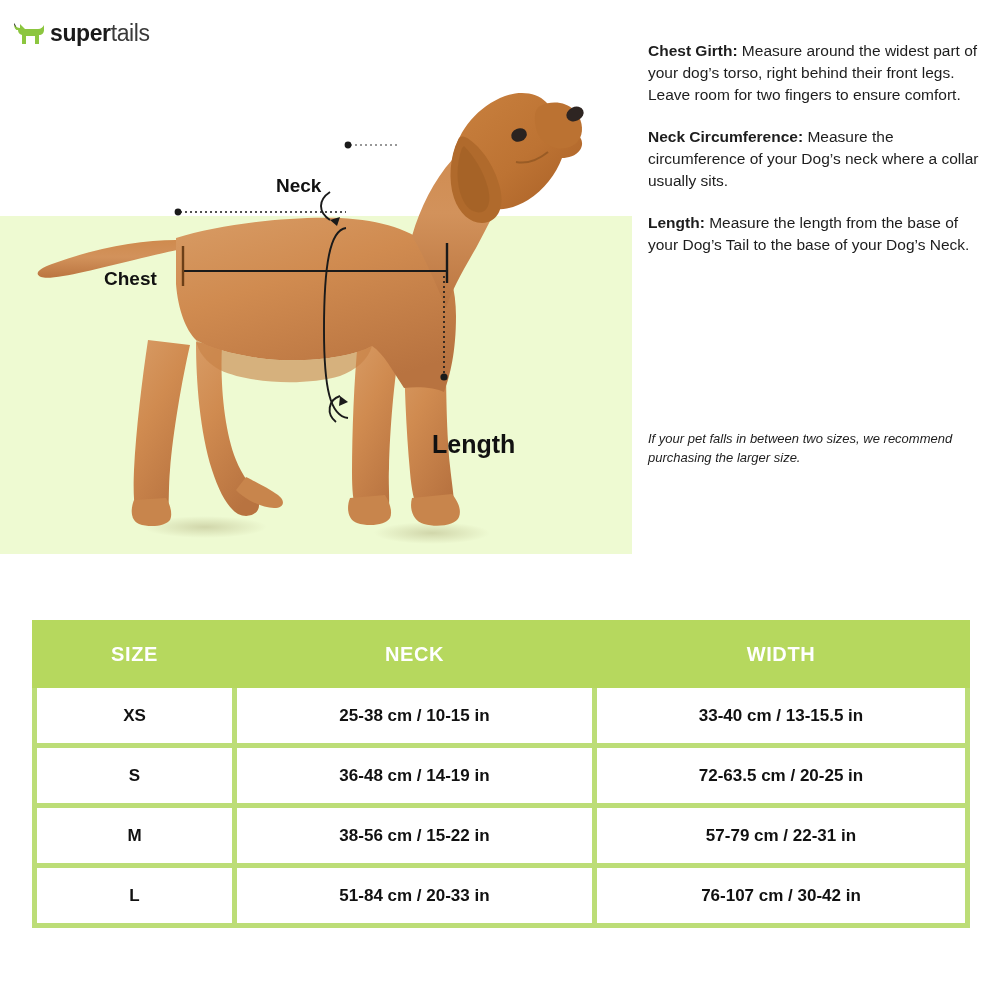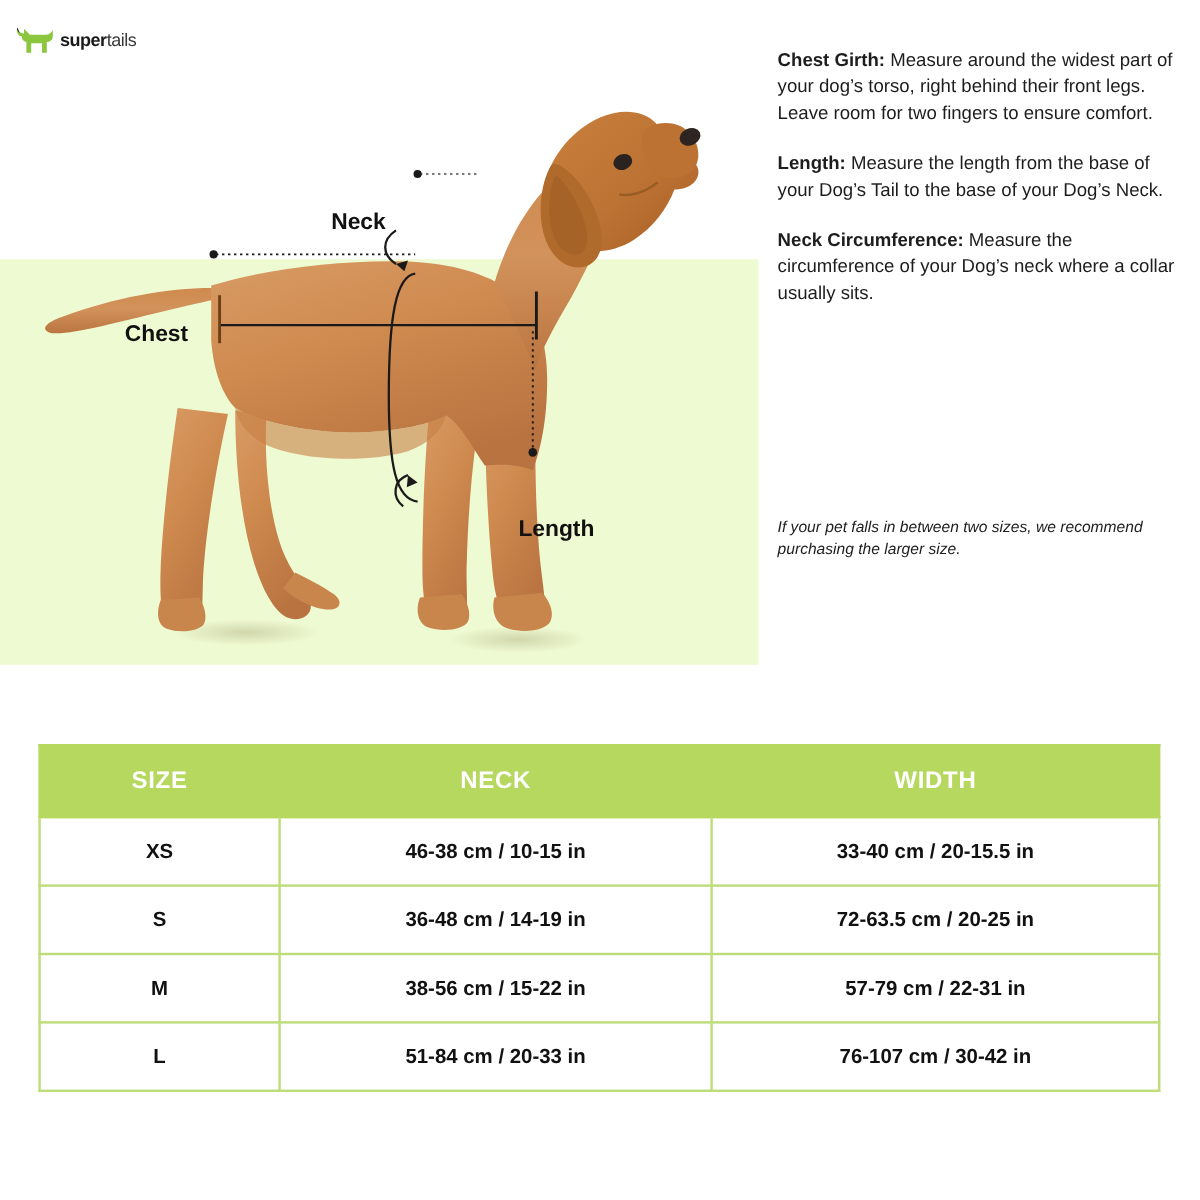--- a/index.html
+++ b/index.html
@@ -9,42 +9,42 @@
     font-family:"Liberation Sans", sans-serif;
     color:#1a1a1a;
     position:relative;
     overflow:hidden;
   }
   .page{position:absolute;inset:0;}
 
   
   .logo{position:absolute;left:12px;top:18px;display:flex;align-items:center;gap:4px;}
   .logo-mark{width:34px;height:30px;display:block;}
-  .logo-text{font-size:15px;letter-spacing:-0.4px;line-height:1;}
+  .logo-text{font-size:23px;letter-spacing:-0.4px;line-height:1;}
   .logo-text .bold{font-weight:bold;color:#1a1a1a;}
   .logo-text .light{font-weight:normal;color:#3a3a3a;}
 
   
   .green-panel{
     position:absolute;left:0;top:216px;width:632px;height:338px;
     background:#eefad2;
   }
 
   
   .dog-area{position:absolute;left:0;top:40px;width:636px;height:520px;}
   .dog-svg{position:absolute;left:0;top:0;width:636px;height:520px;}
 
   
   .diag-label{
     position:absolute;font-weight:bold;color:#111;
     font-size:19px;line-height:1;white-space:nowrap;
   }
   .lbl-neck{left:276px;top:136px;}
   .lbl-chest{left:104px;top:197px;margin-top:32px;}
-  .lbl-length{left:432px;top:392px;font-size:19px;}
+  .lbl-length{left:432px;top:392px;font-size:25px;}
 
   
   .info{
     position:absolute;left:648px;top:40px;width:332px;
   }
   .info p{
     margin:0 0 20px 0;
     font-size:15.5px;
     line-height:1.42;
     color:#1d1d1d;
@@ -55,21 +55,21 @@
     font-size:13px;line-height:1.45;font-style:italic;color:#1d1d1d;
   }
 
   
   .size-table{
     position:absolute;left:32px;top:620px;width:933px;
     border-collapse:collapse;table-layout:fixed;
   }
   .size-table th,.size-table td{
     text-align:center;vertical-align:middle;
-    border:2px solid #14532d;
+    border:5px solid #14532d;
     padding:0;
   }
   .size-table thead th{
     background:#b6d85e;color:#ffffff;
     font-size:20px;font-weight:bold;letter-spacing:0.6px;
     height:58px;border-color:#b6d85e;
   }
   .size-table thead th.div{border-left:2px solid #ffffff;}
   .size-table tbody td{
     background:#ffffff;color:#111111;
@@ -182,44 +182,44 @@
       <circle cx="444" cy="337" r="3.6" fill="#1a1a1a"></circle>
     </svg>
 
     <div class="diag-label lbl-neck">Neck</div>
     <div class="diag-label lbl-chest">Chest</div>
     <div class="diag-label lbl-length">Length</div>
   </div>
 
   <div class="info">
     <p><b>Chest Girth:</b><span> Measure around the widest part of your dog’s torso, right behind their front legs. Leave room for two fingers to ensure comfort.</span></p>
+    <p><b>Neck Circumference:</b><span> Measure the circumference of your Dog’s neck where a collar usually sits.</span></p>
     <p><b>Length:</b><span> Measure the length from the base of your Dog’s Tail to the base of your Dog’s Neck.</span></p>
-    <p><b>Neck Circumference:</b><span> Measure the circumference of your Dog’s neck where a collar usually sits.</span></p>
   </div>
 
   <div class="note">If your pet falls in between two sizes, we recommend purchasing the larger size.</div>
 
   <table class="size-table">
     <colgroup>
       <col class="col-size">
         <col class="col-neck">
         <col class="col-width">
     </colgroup>
     <thead>
       <tr>
         <th>SIZE</th>
         <th class="div">NECK</th>
         <th class="div">WIDTH</th>
       </tr>
     </thead>
     <tbody>
       <tr>
         <td class="size-cell">XS</td>
-        <td>46-38 cm / 10-15 in</td>
-        <td>33-40 cm / 20-15.5 in</td>
+        <td>25-38 cm / 10-15 in</td>
+        <td>33-40 cm / 13-15.5 in</td>
       </tr>
       <tr>
         <td class="size-cell">S</td>
         <td>36-48 cm / 14-19  in</td>
         <td>72-63.5 cm / 20-25 in</td>
       </tr>
       <tr>
         <td class="size-cell">M</td>
         <td>38-56 cm / 15-22 in</td>
         <td>57-79 cm / 22-31 in</td>

